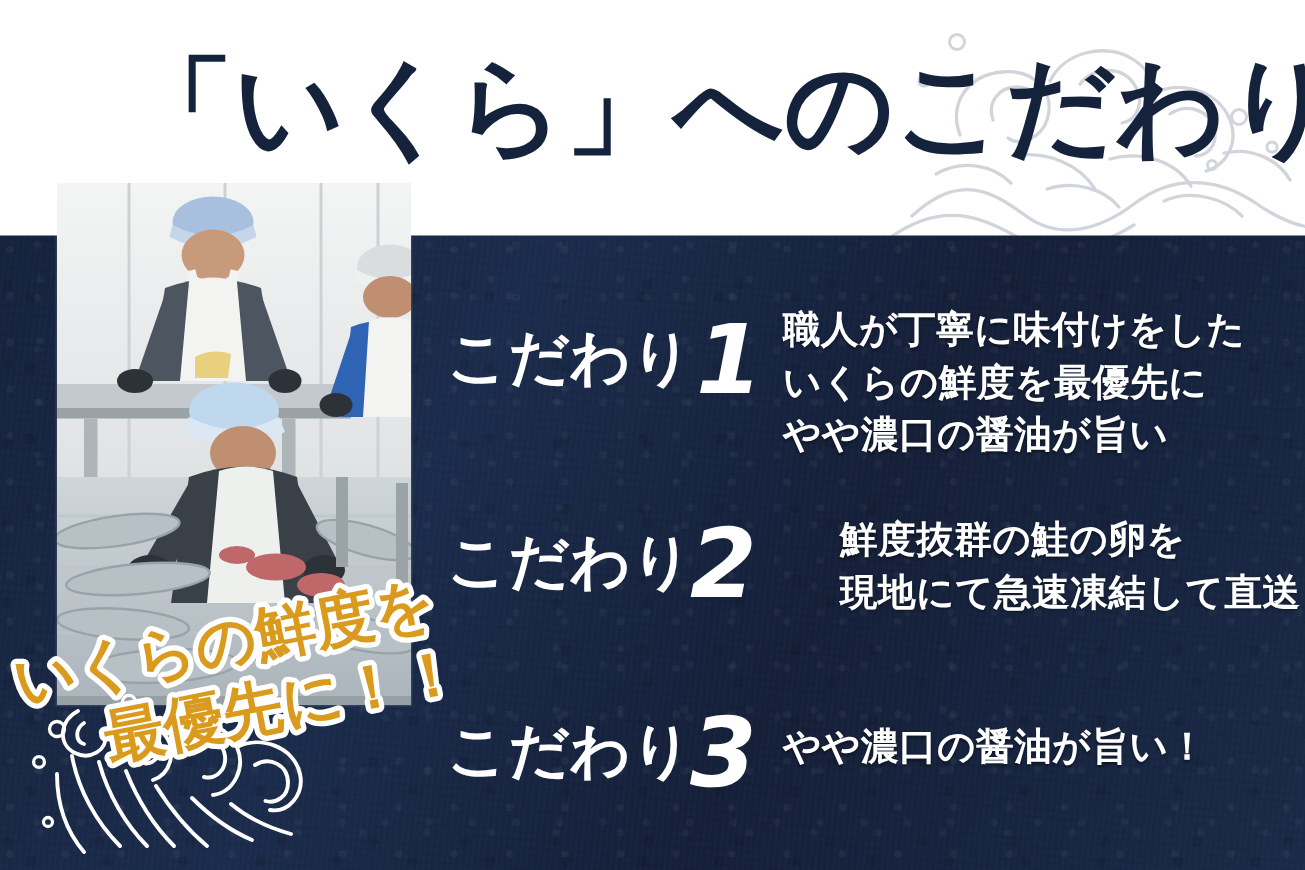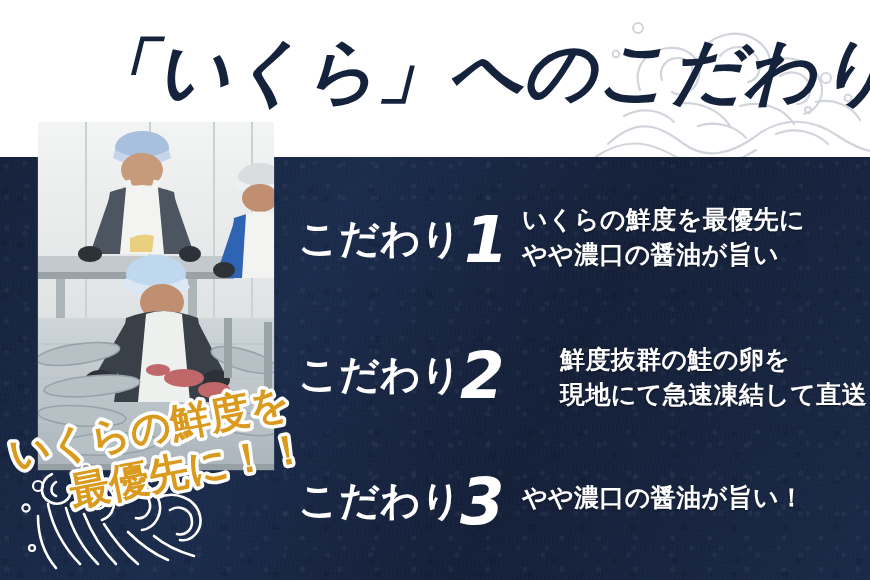--- a/index.html
+++ b/index.html
@@ -8,21 +8,21 @@
   #banner{
     position:relative;
     width:870px;height:580px;
     overflow:hidden;
     background:#ffffff;
   }
 
   
   #header{
     position:absolute;left:0;top:0;width:870px;height:158px;
-    background:#ffffff;overflow:hidden;font-style:italic;
+    background:#ffffff;overflow:hidden;
   }
   #header-wave{
     position:absolute;right:-10px;top:-6px;width:300px;height:170px;
     opacity:.85;pointer-events:none;
   }
   #title{
     position:absolute;left:84px;top:22px;
     width:700px;height:100px;
   }
   #title svg{display:block;width:100%;height:100%;overflow:visible;}
@@ -296,20 +296,21 @@
   </div>
 
   <div class="row" id="row1">
     <div class="label">
       <svg viewBox="0 0 228 84" xmlns="http://www.w3.org/2000/svg">
         <text class="labeltext" x="2" y="52" font-size="40">こだわり</text>
         <text class="num" x="168" y="62" font-size="64" font-style="italic">1</text>
       </svg>
     </div>
     <div class="body">
+      <div>職人が丁寧に味付けをした</div>
       <div>いくらの鮮度を最優先に</div>
       <div>やや濃口の醤油が旨い</div>
     </div>
   </div>
 
   <div class="row" id="row2">
     <div class="label">
       <svg viewBox="0 0 228 84" xmlns="http://www.w3.org/2000/svg">
         <text class="labeltext" x="2" y="52" font-size="40">こだわり</text>
         <text class="num" x="164" y="62" font-size="64" font-style="italic">2</text>

